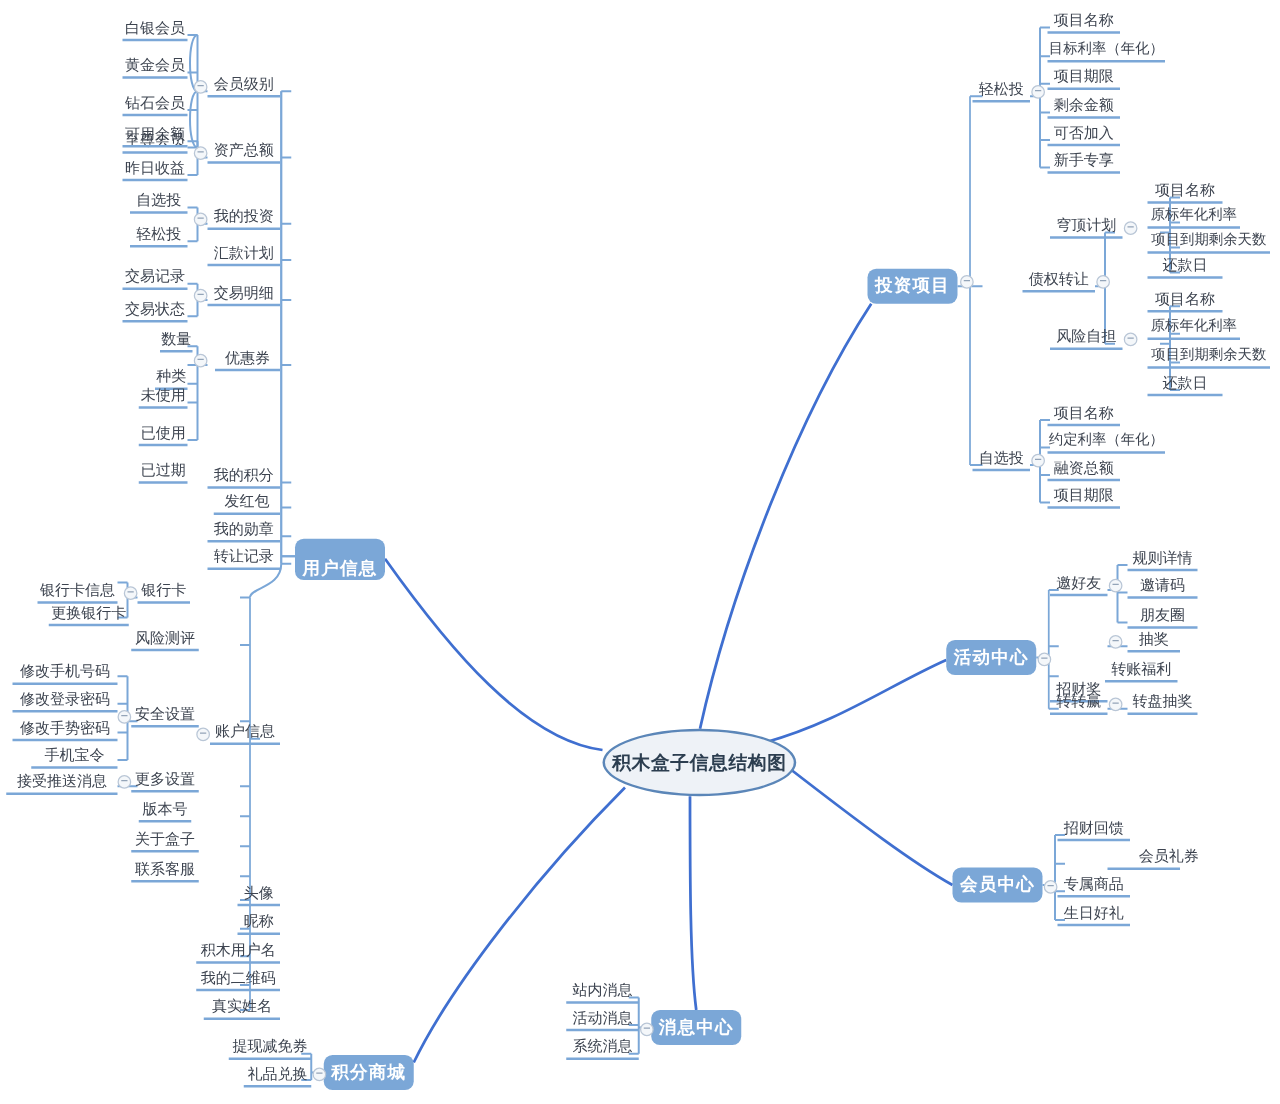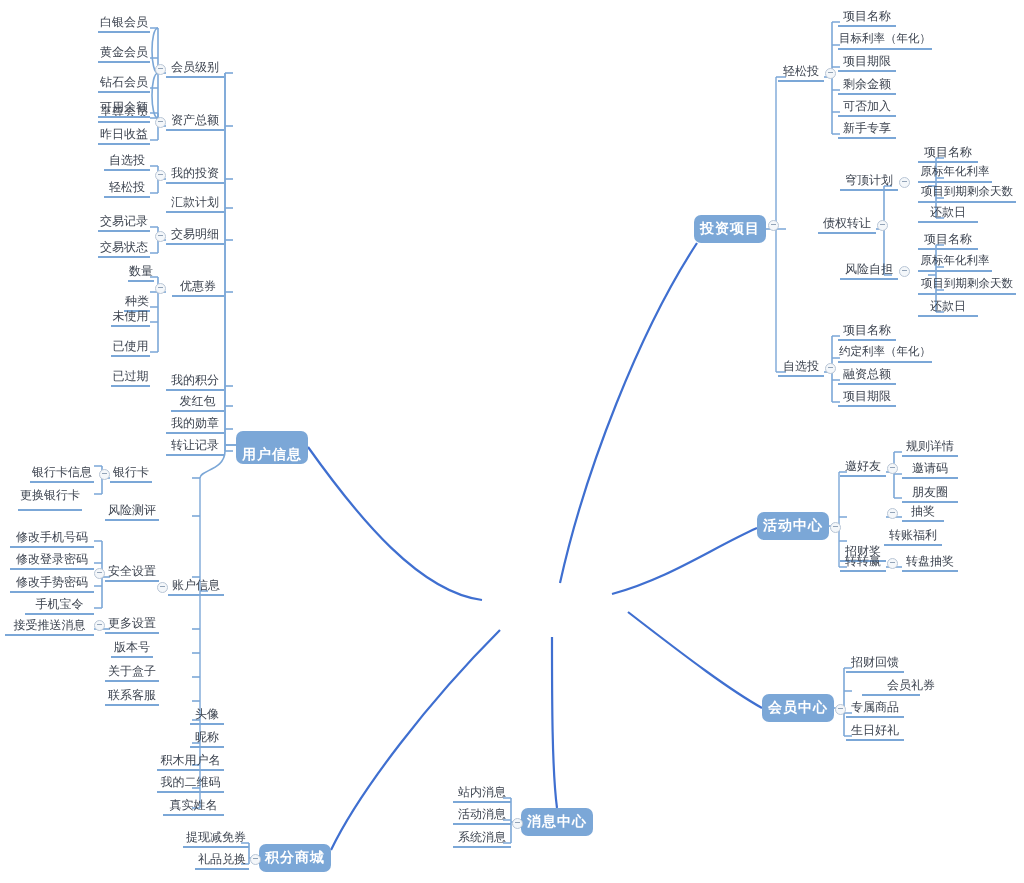--- a/index.html
+++ b/index.html
@@ -218,20 +218,23 @@
 
       <path d="M886,567 L902,567"></path>
 
       <path d="M834,708 L844,708"></path>
       <path d="M844,668 L844,736"></path>
       <path d="M844,668 L852,668 M844,691 L852,691 M844,713 L852,713 M844,736 L852,736"></path>
 
     </g>
   </svg>
 
+  <div class="root-node" style="left:482px;top:583px;width:155px;height:54px;">
+    <span>积木盒子信息结构图</span>
+  </div>
 
   <div class="main-node" style="left:236px;top:431px;width:72px;height:33px;align-items:flex-end;">
     <span>用户信息</span>
   </div>
   <div class="main-node" style="left:694px;top:215px;width:72px;height:28px;">
     <span>投资项目</span>
   </div>
   <div class="main-node" style="left:757px;top:512px;width:72px;height:28px;">
     <span>活动中心</span>
   </div>
@@ -305,21 +308,21 @@
   <div class="txt-node" style="left:105px;top:664px;width:54px;height:18px;">关于盒子</div>
   <div class="txt-node" style="left:105px;top:688px;width:54px;height:18px;">联系客服</div>
 
   <div class="txt-node" style="left:190px;top:707px;width:34px;height:18px;">头像</div>
   <div class="txt-node" style="left:190px;top:730px;width:34px;height:18px;">昵称</div>
   <div class="txt-node" style="left:157px;top:753px;width:67px;height:18px;">积木用户名</div>
   <div class="txt-node" style="left:157px;top:775px;width:67px;height:18px;">我的二维码</div>
   <div class="txt-node" style="left:163px;top:798px;width:61px;height:18px;">真实姓名</div>
 
   <div class="txt-node" style="left:30px;top:465px;width:64px;height:18px;">银行卡信息</div>
-  <div class="txt-node" style="left:18px;top:483px;width:64px;height:28px;">更换银行卡</div>
+  <div class="txt-node" style="left:39px;top:483px;width:64px;height:18px;">更换银行卡</div>
 
   <div class="txt-node" style="left:10px;top:530px;width:84px;height:18px;">修改手机号码</div>
   <div class="txt-node" style="left:10px;top:552px;width:84px;height:18px;">修改登录密码</div>
   <div class="txt-node" style="left:10px;top:575px;width:84px;height:18px;">修改手势密码</div>
   <div class="txt-node" style="left:25px;top:597px;width:69px;height:18px;">手机宝令</div>
 
   <div class="txt-node" style="left:5px;top:618px;width:89px;height:18px;">接受推送消息</div>
 
   <div class="txt-node" style="left:183px;top:830px;width:66px;height:18px;">提现减免券</div>
   <div class="txt-node" style="left:195px;top:852px;width:54px;height:18px;">礼品兑换</div>
@@ -380,18 +383,18 @@
   <div class="txt-node" style="left:840px;top:554px;width:46px;height:18px;">转转赢</div>
   <div class="bullet" style="left:887px;top:558px;"></div>
 
   <div class="txt-node" style="left:902px;top:439px;width:56px;height:18px;">规则详情</div>
   <div class="txt-node" style="left:902px;top:461px;width:56px;height:18px;">邀请码</div>
   <div class="txt-node" style="left:902px;top:485px;width:56px;height:18px;">朋友圈</div>
   <div class="txt-node" style="left:902px;top:504px;width:42px;height:18px;">抽奖</div>
   <div class="txt-node" style="left:902px;top:554px;width:56px;height:18px;">转盘抽奖</div>
 
   <div class="txt-node" style="left:846px;top:655px;width:58px;height:18px;">招财回馈</div>
-  <div class="txt-node" style="left:862px;top:678px;width:58px;height:18px;padding-left:40px;">会员礼券</div>
+  <div class="txt-node" style="left:886px;top:678px;width:58px;height:18px;padding-left:40px;">会员礼券</div>
   <div class="txt-node" style="left:846px;top:700px;width:58px;height:18px;">专属商品</div>
   <div class="txt-node" style="left:846px;top:723px;width:58px;height:18px;">生日好礼</div>
   <div class="bullet" style="left:835px;top:704px;"></div>
 
 </div>
 
 </body></html>

